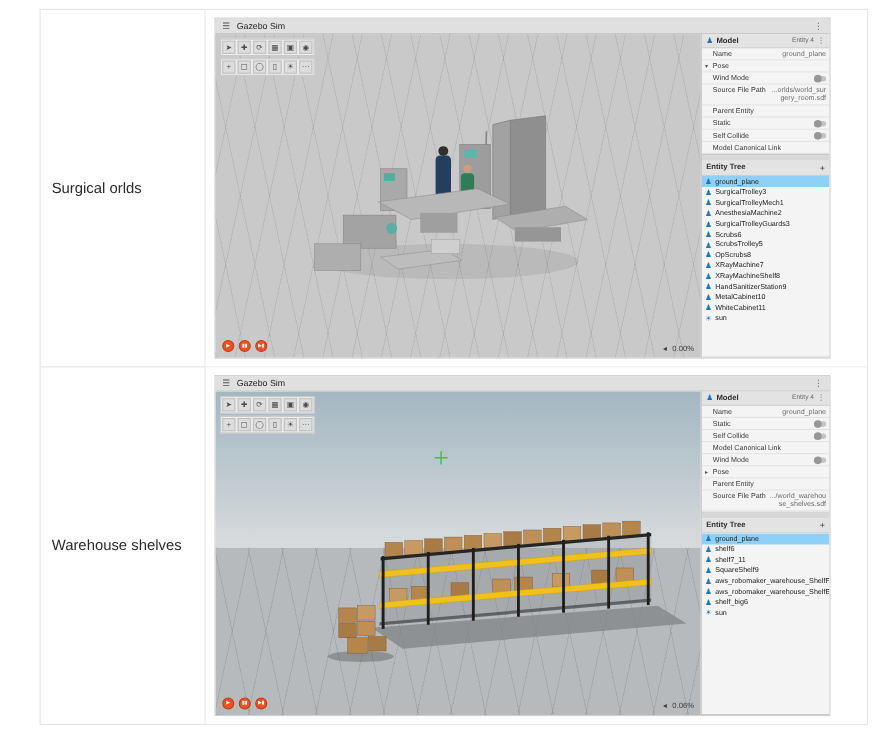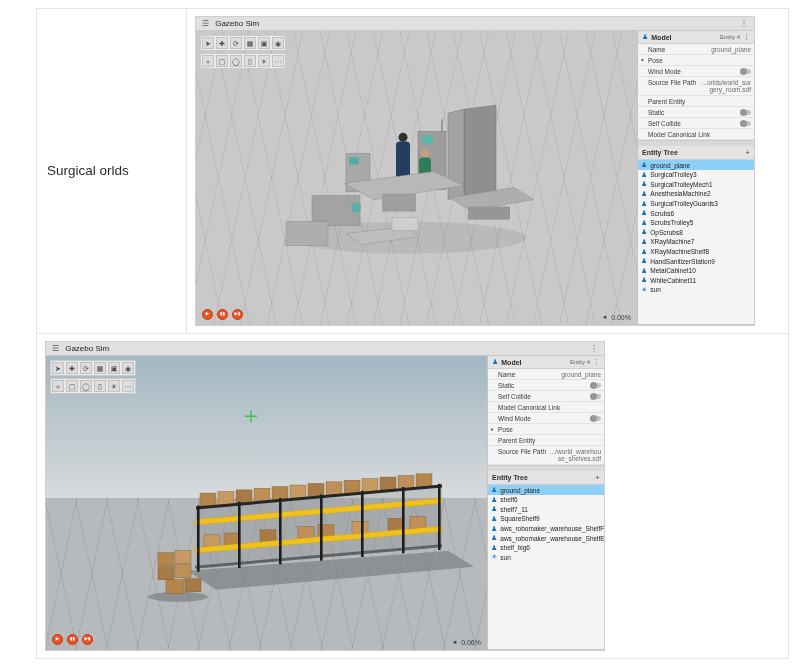--- a/index.html
+++ b/index.html
@@ -312,20 +312,21 @@
                 </div>
               </div>
             </div>
 
           </div>
         </div>
       </div>
     </div>
 
     <div class="doc-row">
+      <div class="label-cell">Warehouse shelves</div>
       <div class="img-cell">
         <div class="gz-window">
           <div class="gz-titlebar">
             <span class="tb-icon">☰</span>
             <span class="tb-title">Gazebo Sim</span>
             <span class="tb-icon">⋮</span>
           </div>
           <div class="gz-body">
 
             <div class="gz-viewport">

